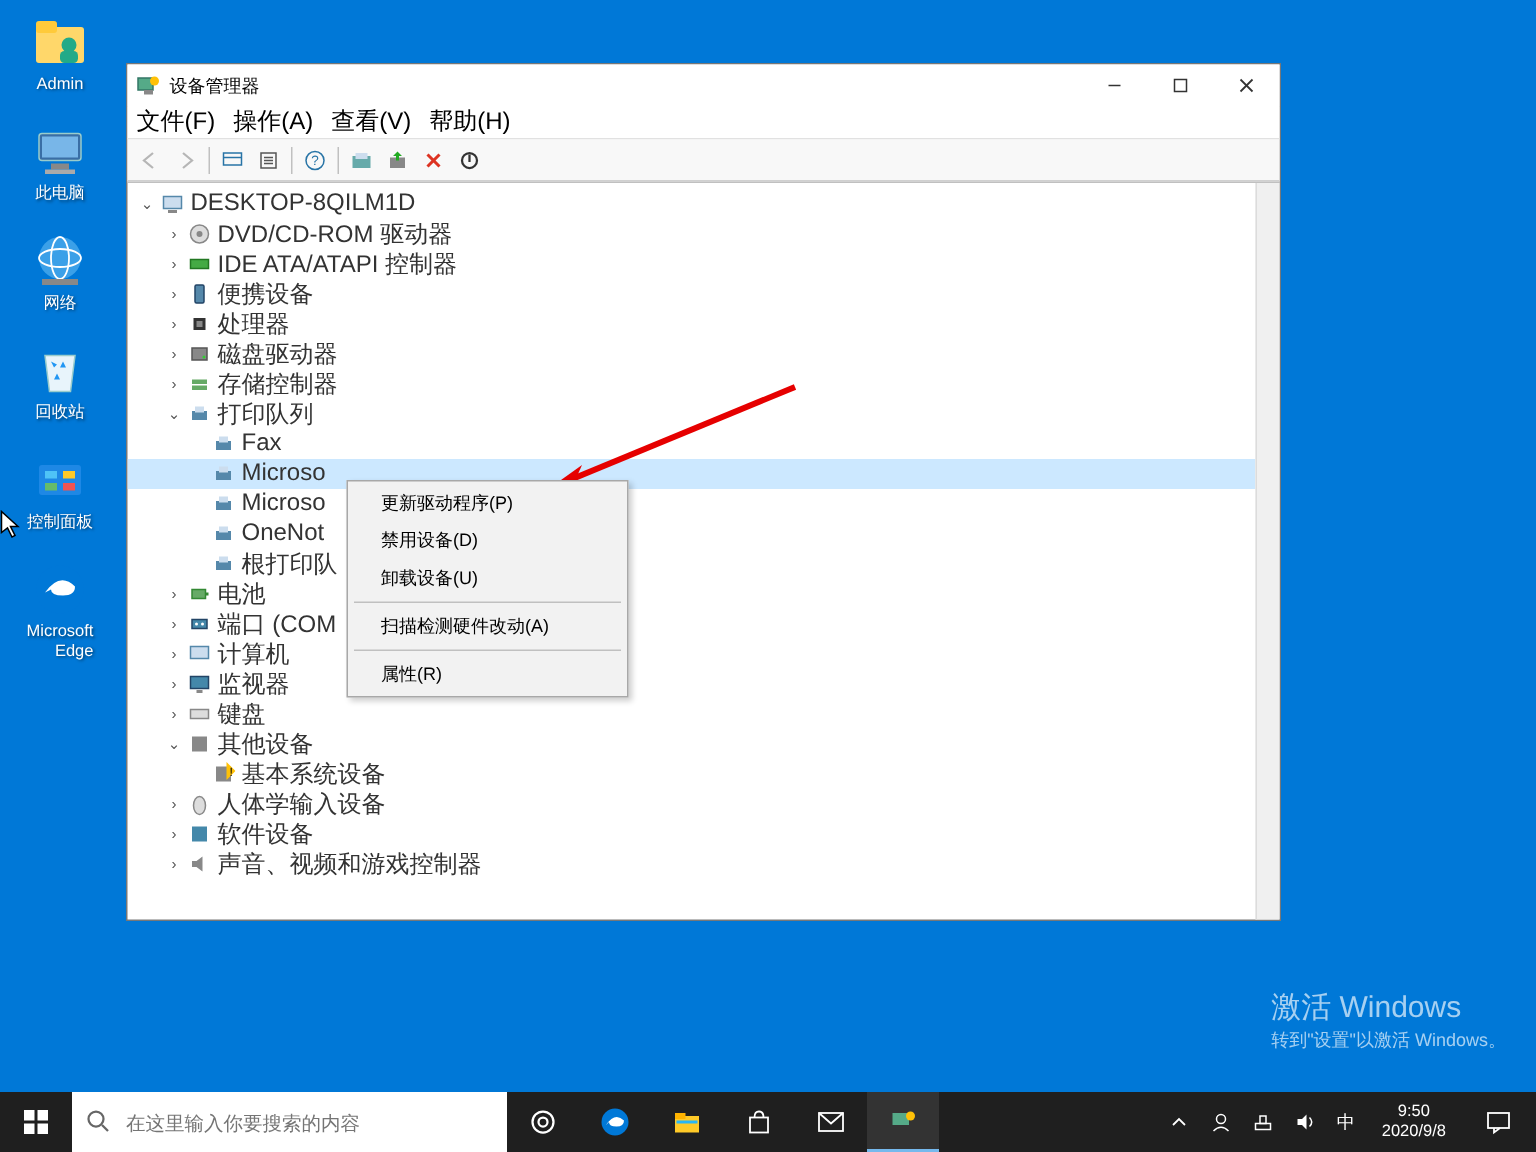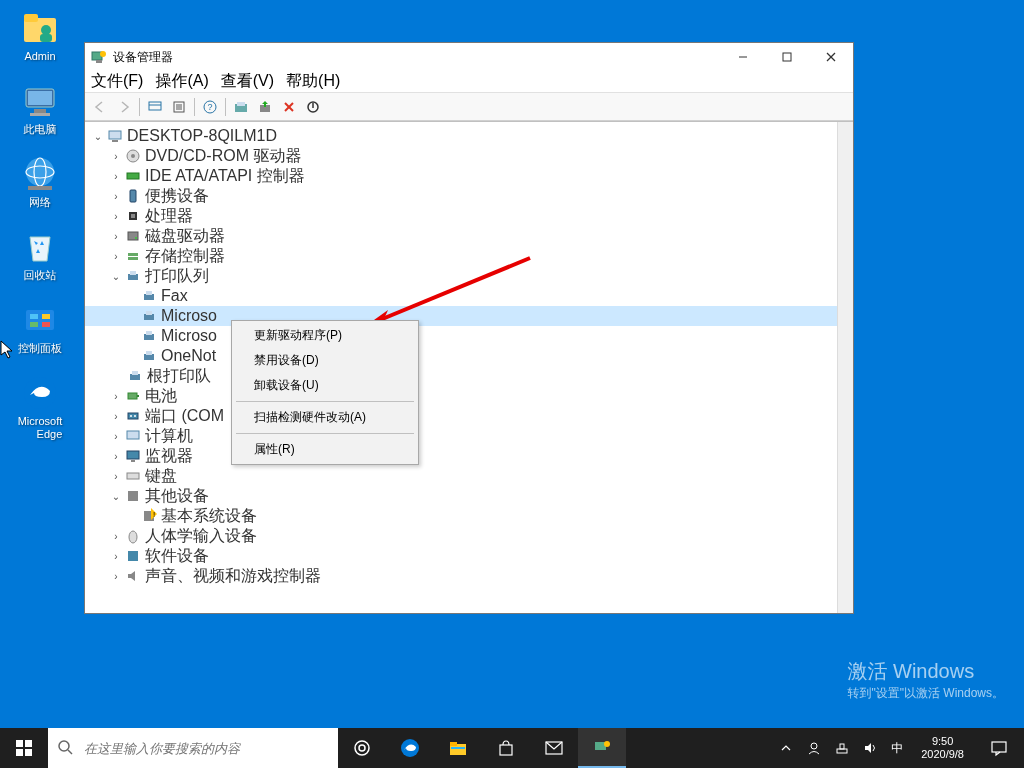--- a/index.html
+++ b/index.html
@@ -45,21 +45,21 @@
 
 
 .watermark { position: absolute; right: 20px; bottom: 66px; color: rgba(255,255,255,.65); text-align: left; pointer-events: none; }
 .watermark .l1 { font-size: 20px; }
 .watermark .l2 { font-size: 12px; }
 
 
 .taskbar { position: absolute; bottom: 0; left: 0; right: 0; height: 40px; background: #1f1f1f; display: flex; align-items: center; color: #fff; }
 .start { width: 48px; height: 100%; display:flex; align-items:center; justify-content:center; cursor:pointer; }
 .search { flex: 0 0 290px; height: 100%; background:#fff; display:flex; align-items:center; padding:0 10px; gap:10px; color:#666; cursor:text; }
-.search input { border:none; outline:none; flex:1; font-size:13px; background:transparent;font-style:italic; }
+.search input { border:none; outline:none; flex:1; font-size:13px; background:transparent; }
 .tbicon { width: 48px; height: 100%; display:flex; align-items:center; justify-content:center; cursor:pointer; }
 .tbicon.active { border-bottom:2px solid #76b9ed; background:#333; }
 .tray { margin-left:auto; display:flex; align-items:center; height:100%; gap:6px; padding-right:4px; }
 .tray .ti { width:22px; height:100%; display:flex; align-items:center; justify-content:center; cursor:pointer; font-size:12px;}
 .clock { display:flex; flex-direction:column; align-items:center; justify-content:center; font-size:11px; line-height:13px; padding:0 8px; cursor:pointer; }
 .notif { width:42px; height:100%; display:flex; align-items:center; justify-content:center; cursor:pointer; }
 .ime { font-size:12px; padding:0 4px; cursor:pointer; }
 
 
 .wm-logo { position:absolute; left:88px; top:530px; color:rgba(255,255,255,.15); font-size:11px; pointer-events:none;}
@@ -347,21 +347,21 @@
         </div>
       <div class="node" style="padding-left:54px">
           <span class="nicon">
             <svg width="16" height="16">
               <rect x="3" y="6" width="10" height="6" fill="#58a"></rect>
               <rect x="5" y="3" width="6" height="4" fill="#cde"></rect>
             </svg>
           </span>
           <span class="nlabel">OneNot</span>
         </div>
-      <div class="node" style="padding-left:40px">
+      <div class="node" style="padding-left:54px">
           <span class="nicon">
             <svg width="16" height="16">
               <rect x="3" y="6" width="10" height="6" fill="#58a"></rect>
               <rect x="5" y="3" width="6" height="4" fill="#cde"></rect>
             </svg>
           </span>
           <span class="nlabel">根打印队</span>
         </div>
 
       <div class="node" style="padding-left:24px">

